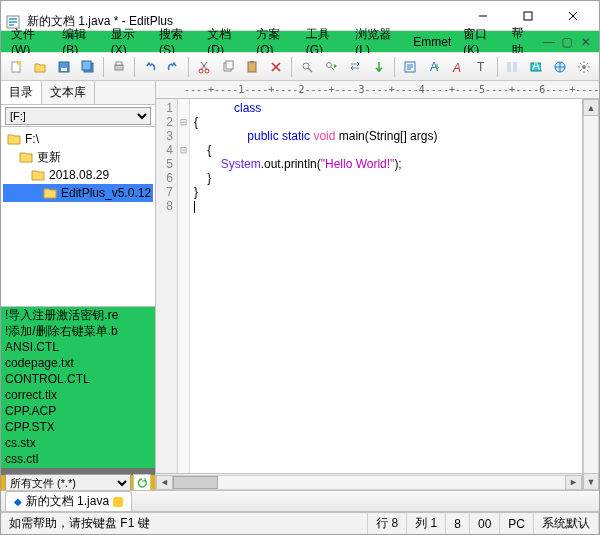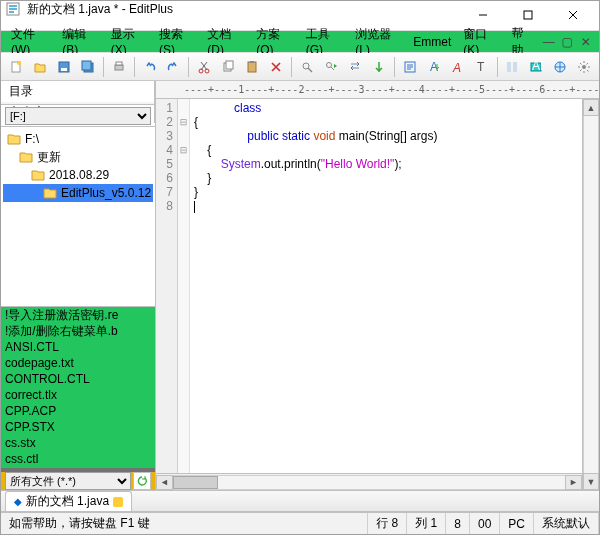--- a/index.html
+++ b/index.html
@@ -1,54 +1,54 @@
 <!DOCTYPE html>
 <html><head>
 <meta charset="utf-8">
 <style>
 * { box-sizing: border-box; margin: 0; padding: 0; font-family: "Microsoft YaHei", "SimSun", sans-serif; font-size: 12px; }
 body { width: 600px; height: 535px; background: #fff; display: flex; flex-direction: column; overflow: hidden; border: 1px solid #a0a0a0; }
-.titlebar { height: 30px; background: #fff; display: flex; align-items: flex-start; padding: 0 4px; border-bottom: 1px solid #e0e0e0; }
+.titlebar { height: 30px; background: #fff; display: flex; align-items: flex-end; padding: 0 4px; border-bottom: 1px solid #e0e0e0; }
 .titlebar .icon-slot { width: 16px; height: 16px; margin-right: 6px; }
 .titlebar .title { flex: 1; color: #000; }
 .titlebar .winbtn { width: 45px; height: 28px; display: flex; align-items: center; justify-content: center; color: #333; }
 .menubar { height: 22px; background: #22c55e; display: flex; align-items: center; padding: 0 4px; border-bottom: 1px solid #e0e0e0; }
 .menubar .menu-item { padding: 0 6px; height: 20px; display: flex; align-items: center; }
 .menubar .spacer { flex: 1; }
 .menubar .mini { width: 16px; height: 16px; margin: 0 2px; display: flex; align-items: center; justify-content: center; color: #444; }
 .toolbar { height: 28px; background: linear-gradient(#fdfdfd,#ececec); display: flex; align-items: center; padding: 0 4px; border-bottom: 1px solid #c9c9c9; gap: 2px; }
 .tbtn { width: 22px; height: 22px; display: flex; align-items: center; justify-content: center; border: 1px solid transparent; border-radius: 2px; }
 .tsep { width: 1px; height: 20px; background: #c0c0c0; margin: 0 2px; }
 .body { flex: 1; display: flex; min-height: 0; }
 .sidebar { width: 155px; display: flex; flex-direction: column; border-right: 1px solid #c0c0c0; }
-.side-tabs { height: 24px; display: flex; background: #f4f4f4; border-bottom: 1px solid #c0c0c0; flex-direction: column; }
+.side-tabs { height: 24px; display: flex; background: #f4f4f4; border-bottom: 1px solid #c0c0c0; }
 .side-tab { padding: 2px 8px; border-right: 1px solid #c0c0c0; display: flex; align-items: center; }
 .side-tab.active { background: #fff; }
 .drive-sel { height: 22px; display: flex; align-items: center; padding: 0 4px; border-bottom: 1px solid #c0c0c0; }
 .drive-sel select { flex: 1; height: 18px; border: 1px solid #a0a0a0; font-size: 11px; }
 .folder-tree { flex: 0 0 180px; overflow: auto; border-bottom: 1px solid #c0c0c0; background:#fff; padding: 3px 2px; }
 .tree-node { display: flex; align-items: center; height: 18px; padding-left: 4px; }
 .tree-node .folder-icon { width: 14px; height: 12px; margin-right: 4px; display:inline-block; }
 .tree-node.l1 { padding-left: 16px; }
 .tree-node.l2 { padding-left: 28px; }
 .tree-node.l3 { padding-left: 40px; }
 .tree-node.sel { background: #3b82f6; }
 .file-list { flex: 1; overflow: auto; background:#22c55e; }
 .file-item { height: 16px; padding: 0 4px; display:flex; align-items:center; }
-.filter-row { height: 22px; display: flex; align-items:center; padding:0 4px; border-top:4px solid #737373; background:#eab308; }
+.filter-row { height: 22px; display: flex; align-items:center; padding:0 4px; border-top:7px solid #737373; background:#eab308; }
 .filter-row select { flex:1; height:18px; border:1px solid #a0a0a0; font-size:11px; }
 .filter-row .rbtn { width:18px; height:18px; margin-left:2px; display:flex; align-items:center; justify-content:center; border:1px solid #c0c0c0; background:#fff; }
 .editor { flex:1; display:flex; flex-direction:column; min-width:0; }
 .ruler { height: 18px; background:#f4f4f4; border-bottom:1px solid #c0c0c0; font-family:Consolas,monospace; font-size:10px; color:#666; white-space:nowrap; overflow:hidden; padding-left:28px; display:flex; align-items:center; }
 .code-area { flex:1; display:flex; font-family:Consolas,"Courier New",monospace; font-size:12px; overflow:hidden; background:#fff; }
 .gutter { width:22px; background:#f0f0f0; border-right:1px solid #d0d0d0; text-align:right; padding:2px 4px 0 0; color:#888; line-height:14px; }
 .foldcol { width:12px; background:#f8f8f8; border-right:1px solid #e0e0e0; padding-top:2px; line-height:14px; text-align:center; color:#999; font-size:9px; }
 .code { flex:1; padding:2px 4px; line-height:14px; white-space:pre; overflow:hidden; }
 .kw { color:#0000cc;margin-left:40px; }
-.type { color:#c2410c; }
+.type { color:#ec4899; }
 .cls { color:#6d28d9; }
 .str { color:#c000c0; }
 .caret { display:inline-block; width:1px; height:12px; background:#000; vertical-align:middle; }
 .hscroll { height:17px; background:#f0f0f0; border-top:1px solid #c0c0c0; display:flex; align-items:center; }
 .hscroll .arrow { width:17px; height:15px; background:#e8e8e8; border:1px solid #c0c0c0; display:flex; align-items:center; justify-content:center; font-size:9px; color:#555; }
 .hscroll .track { flex:1; height:15px; background:#f4f4f4; border-top:1px solid #d0d0d0; border-bottom:1px solid #d0d0d0; position:relative; }
 .hscroll .thumb { position:absolute; left:0; width:45px; top:0; bottom:0; background:#cfcfcf; border:1px solid #a8a8a8; }
 .vscroll { width:17px; background:#f0f0f0; border-left:1px solid #c0c0c0; display:flex; flex-direction:column; }
 .vscroll .arrow { height:17px; background:#e8e8e8; border:1px solid #c0c0c0; display:flex; align-items:center; justify-content:center; font-size:9px; color:#555; }
 .vscroll .track { flex:1; background:#f4f4f4; border-left:1px solid #d0d0d0; border-right:1px solid #d0d0d0; }

